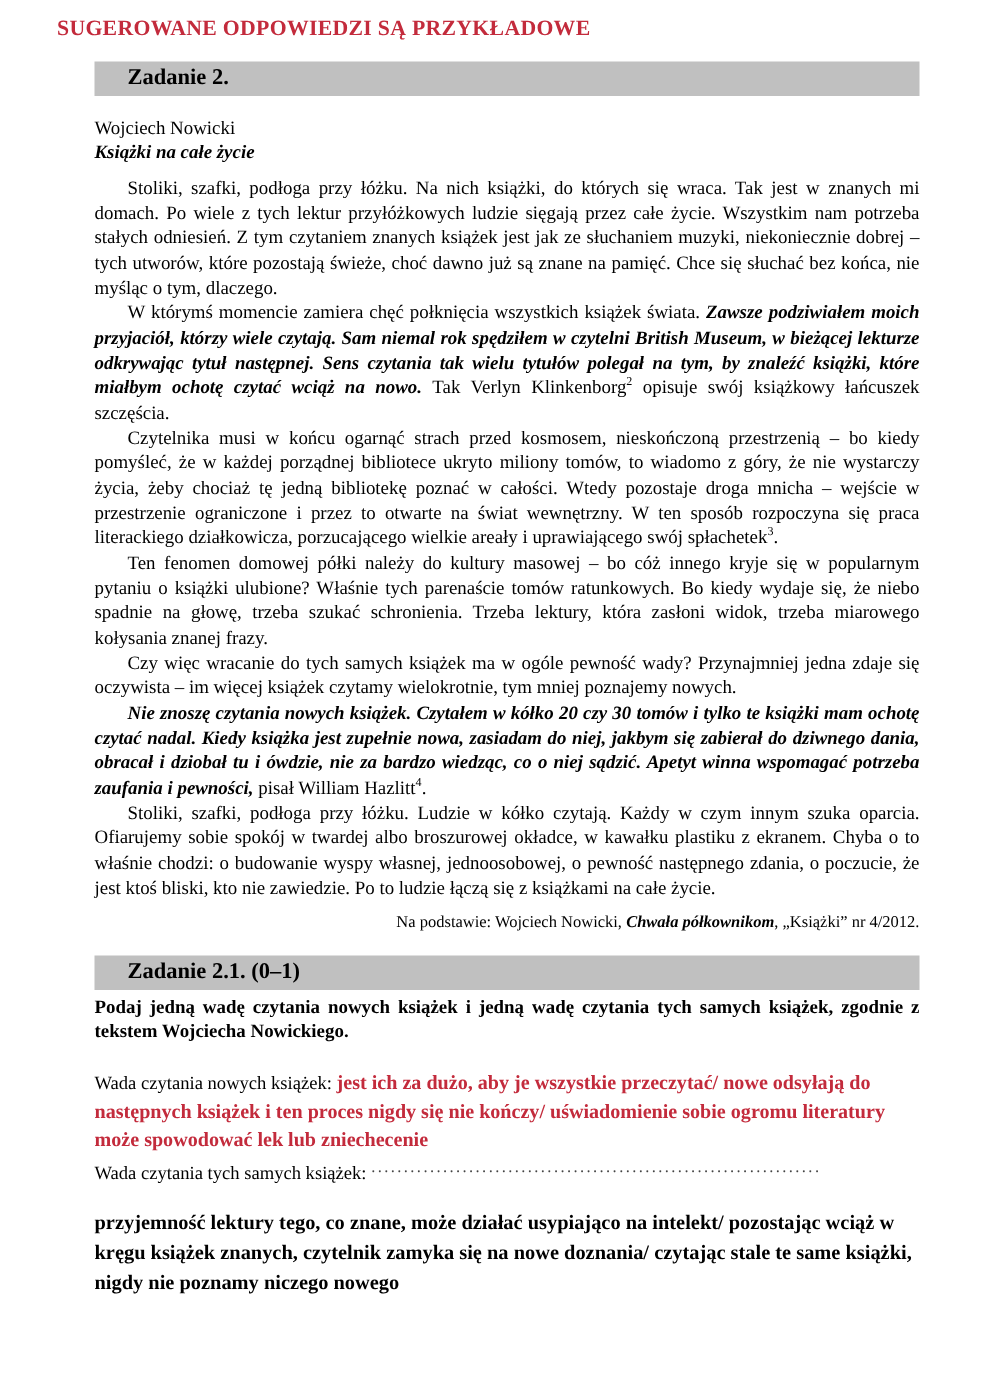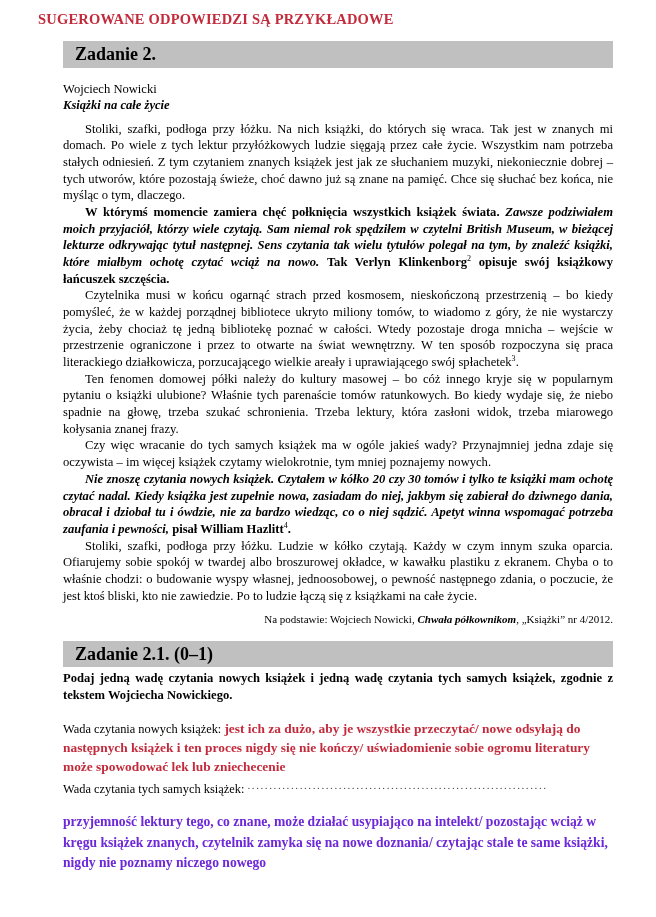--- a/index.html
+++ b/index.html
@@ -38,23 +38,23 @@
   
   .content {
     position: absolute;
     left: 63px;
     top: 0;
     width: 550px;
   }
 
   .task-bar {
     background: #c0c0c0;
-    font-size: 18px;
-    font-weight: bold;
-    padding: 2px 0 2px 12px;
+    font-size: 15px;
+    font-weight: bold;
+    padding: 2px 0 2px 22px;
     box-sizing: border-box;
     width: 550px;
     line-height: 1.25;
   }
 
   .author-line {
     font-size: 12.6px;
     line-height: 1.32;
   }
   .work-title {
@@ -66,21 +66,21 @@
 
   p.body-par {
     margin: 0;
     font-size: 12.6px;
     line-height: 1.325;
     text-align: justify;
     text-indent: 22px;
     hyphens: none;
   }
   span.it { font-style: italic; font-weight: bold; }
-  span.ro { font-style: normal; font-weight: bold; }
+  span.ro { font-style: normal; }
   sup {
     font-size: 0.64em;
     vertical-align: super;
     line-height: 0;
   }
 
   .source-line {
     font-size: 11px;
     text-align: right;
     margin-top: 8px;
@@ -112,21 +112,21 @@
   .dots {
     display: inline-block;
     overflow: hidden;
     white-space: nowrap;
     letter-spacing: 1.6px;
     font-size: 11px;
     vertical-align: baseline;
     color: #444;
   }
   .red-block {
-    color: #6d28d9;
+    color: #000000;
     font-weight: bold;
     font-size: 13.6px;
     line-height: 1.5;
     text-align: left;
   }
 
   
   .footer-left {
     position: absolute;
     left: 12px;
@@ -166,21 +166,21 @@
     <div style="height:7px"></div>
 
     <p class="body-par">Stoliki, szafki, podłoga przy łóżku. Na nich książki, do których się wraca. Tak jest w znanych mi domach. Po wiele z tych lektur przyłóżkowych ludzie sięgają przez całe życie. Wszystkim nam potrzeba stałych odniesień. Z tym czytaniem znanych książek jest jak ze słuchaniem muzyki, niekoniecznie dobrej – tych utworów, które pozostają świeże, choć dawno już są znane na pamięć. Chce się słuchać bez końca, nie myśląc o tym, dlaczego.</p>
 
     <p class="body-par"><span class="ro">W którymś momencie zamiera chęć połknięcia wszystkich książek świata. </span><span class="it">Zawsze podziwiałem moich przyjaciół, którzy wiele czytają. Sam niemal rok spędziłem w czytelni British Museum, w bieżącej lekturze odkrywając tytuł następnej. Sens czytania tak wielu tytułów polegał na tym, by znaleźć książki, które miałbym ochotę czytać wciąż na nowo. </span><span class="ro">Tak Verlyn Klinkenborg</span><sup>2</sup><span class="ro"> opisuje swój książkowy łańcuszek szczęścia.</span></p>
 
     <p class="body-par"><span>Czytelnika musi w końcu ogarnąć strach przed kosmosem, nieskończoną przestrzenią – bo kiedy pomyśleć, że w każdej porządnej bibliotece ukryto miliony tomów, to wiadomo z góry, że nie wystarczy życia, żeby chociaż tę jedną bibliotekę poznać w całości. Wtedy pozostaje droga mnicha – wejście w przestrzenie ograniczone i przez to otwarte na świat wewnętrzny. W ten sposób rozpoczyna się praca literackiego działkowicza, porzucającego wielkie areały i uprawiającego swój spłachetek</span><sup>3</sup><span>.</span></p>
 
     <p class="body-par">Ten fenomen domowej półki należy do kultury masowej – bo cóż innego kryje się w popularnym pytaniu o książki ulubione? Właśnie tych parenaście tomów ratunkowych. Bo kiedy wydaje się, że niebo spadnie na głowę, trzeba szukać schronienia. Trzeba lektury, która zasłoni widok, trzeba miarowego kołysania znanej frazy.</p>
 
-    <p class="body-par">Czy więc wracanie do tych samych książek ma w ogóle jakieś wady? Przynajmniej jedna zdaje się oczywista – im więcej książek czytamy wielokrotnie, tym mniej poznajemy nowych.</p>
+    <p class="body-par">Czy więc wracanie do tych samych książek ma w ogóle pewność wady? Przynajmniej jedna zdaje się oczywista – im więcej książek czytamy wielokrotnie, tym mniej poznajemy nowych.</p>
 
     <p class="body-par"><span class="it">Nie znoszę czytania nowych książek. Czytałem w kółko 20 czy 30 tomów i tylko te książki mam ochotę czytać nadal. Kiedy książka jest zupełnie nowa, zasiadam do niej, jakbym się zabierał do dziwnego dania, obracał i dziobał tu i ówdzie, nie za bardzo wiedząc, co o niej sądzić. Apetyt winna wspomagać potrzeba zaufania i pewności, </span><span class="ro">pisał William Hazlitt</span><sup>4</sup><span class="ro">.</span></p>
 
     <p class="body-par">Stoliki, szafki, podłoga przy łóżku. Ludzie w kółko czytają. Każdy w czym innym szuka oparcia. Ofiarujemy sobie spokój w twardej albo broszurowej okładce, w kawałku plastiku z ekranem. Chyba o to właśnie chodzi: o budowanie wyspy własnej, jednoosobowej, o pewność następnego zdania, o poczucie, że jest ktoś bliski, kto nie zawiedzie. Po to ludzie łączą się z książkami na całe życie.</p>
 
     <div class="source-line"><span>Na podstawie: Wojciech Nowicki, </span><span class="it">Chwała półkownikom</span><span>, „Książki” nr 4/2012.</span></div>
 
     <div style="height:14px"></div>
 
     <div class="task-bar">Zadanie 2.1. (0–1)</div>

